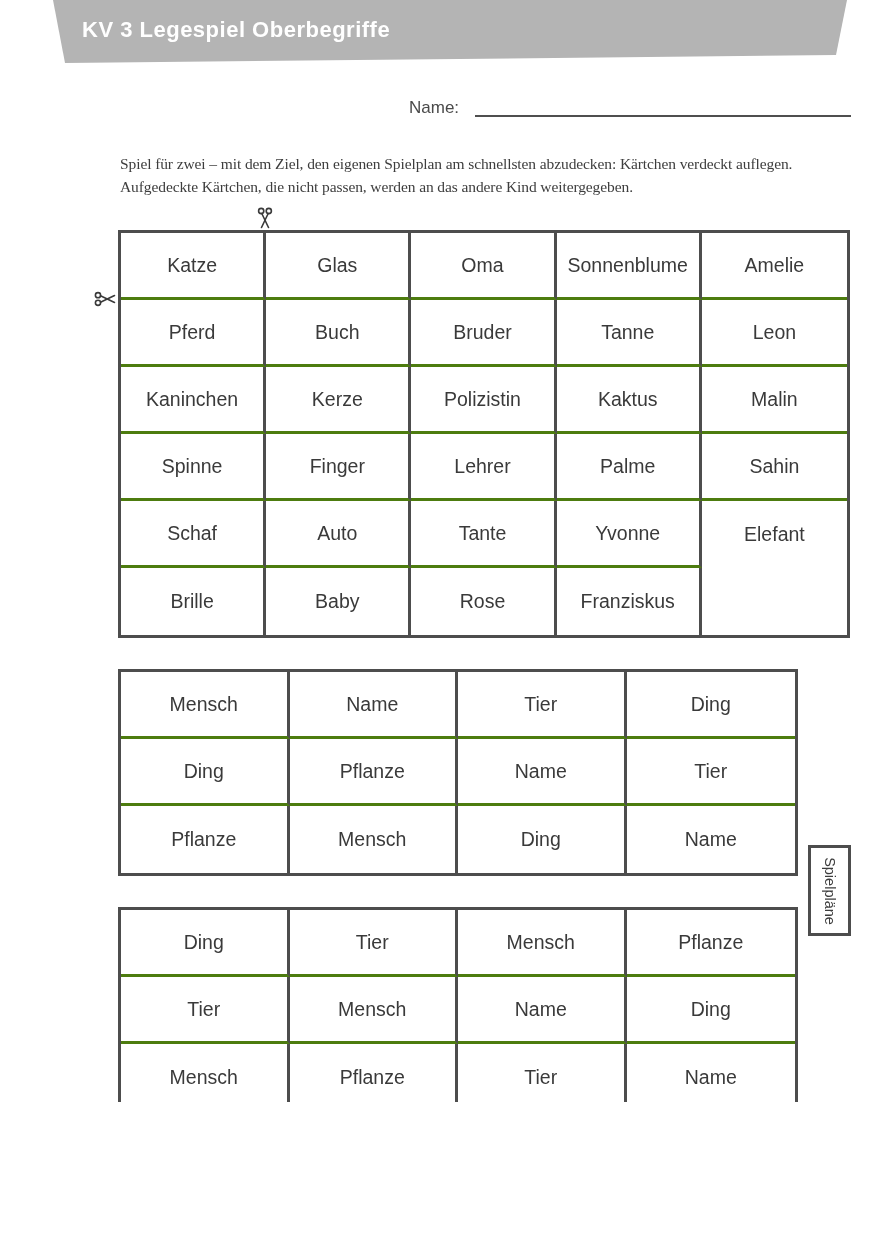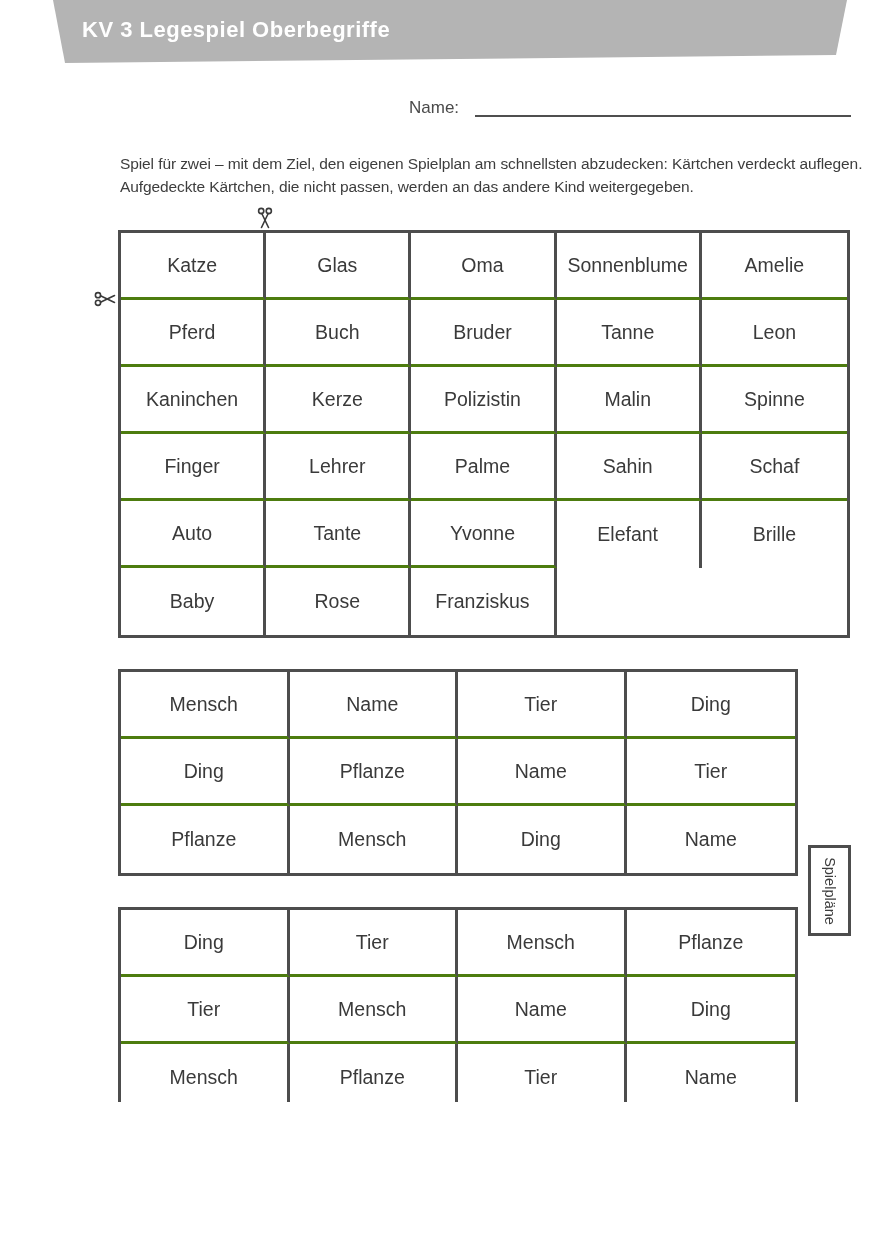--- a/index.html
+++ b/index.html
@@ -48,21 +48,21 @@
   
   .instructions {
     position: absolute;
     left: 100px; top: 152px;
     width: 760px;
     font-size: 15.5px;
     line-height: 23px;
     color: #3d3d3d;
     letter-spacing: -0.1px;
   }
-  .instructions div { white-space: nowrap; }
+  .instructions div { white-space: nowrap; font-family: Liberation Serif, serif; }
 
   
   .grid {
     position: absolute;
     display: grid;
     border: 3px solid #4d4d4d;
     background: #ffffff;
   }
   .grid .cell {
     display: flex;
@@ -180,20 +180,21 @@
       <div class="cell">Sonnenblume</div>
       <div class="cell">Amelie</div>
       <div class="cell">Pferd</div>
       <div class="cell">Buch</div>
       <div class="cell">Bruder</div>
       <div class="cell">Tanne</div>
       <div class="cell">Leon</div>
       <div class="cell">Kaninchen</div>
       <div class="cell">Kerze</div>
       <div class="cell">Polizistin</div>
+      <div class="cell">Kaktus</div>
       <div class="cell">Malin</div>
       <div class="cell">Spinne</div>
       <div class="cell">Finger</div>
       <div class="cell">Lehrer</div>
       <div class="cell">Palme</div>
       <div class="cell">Sahin</div>
       <div class="cell">Schaf</div>
       <div class="cell">Auto</div>
       <div class="cell">Tante</div>
       <div class="cell">Yvonne</div>

